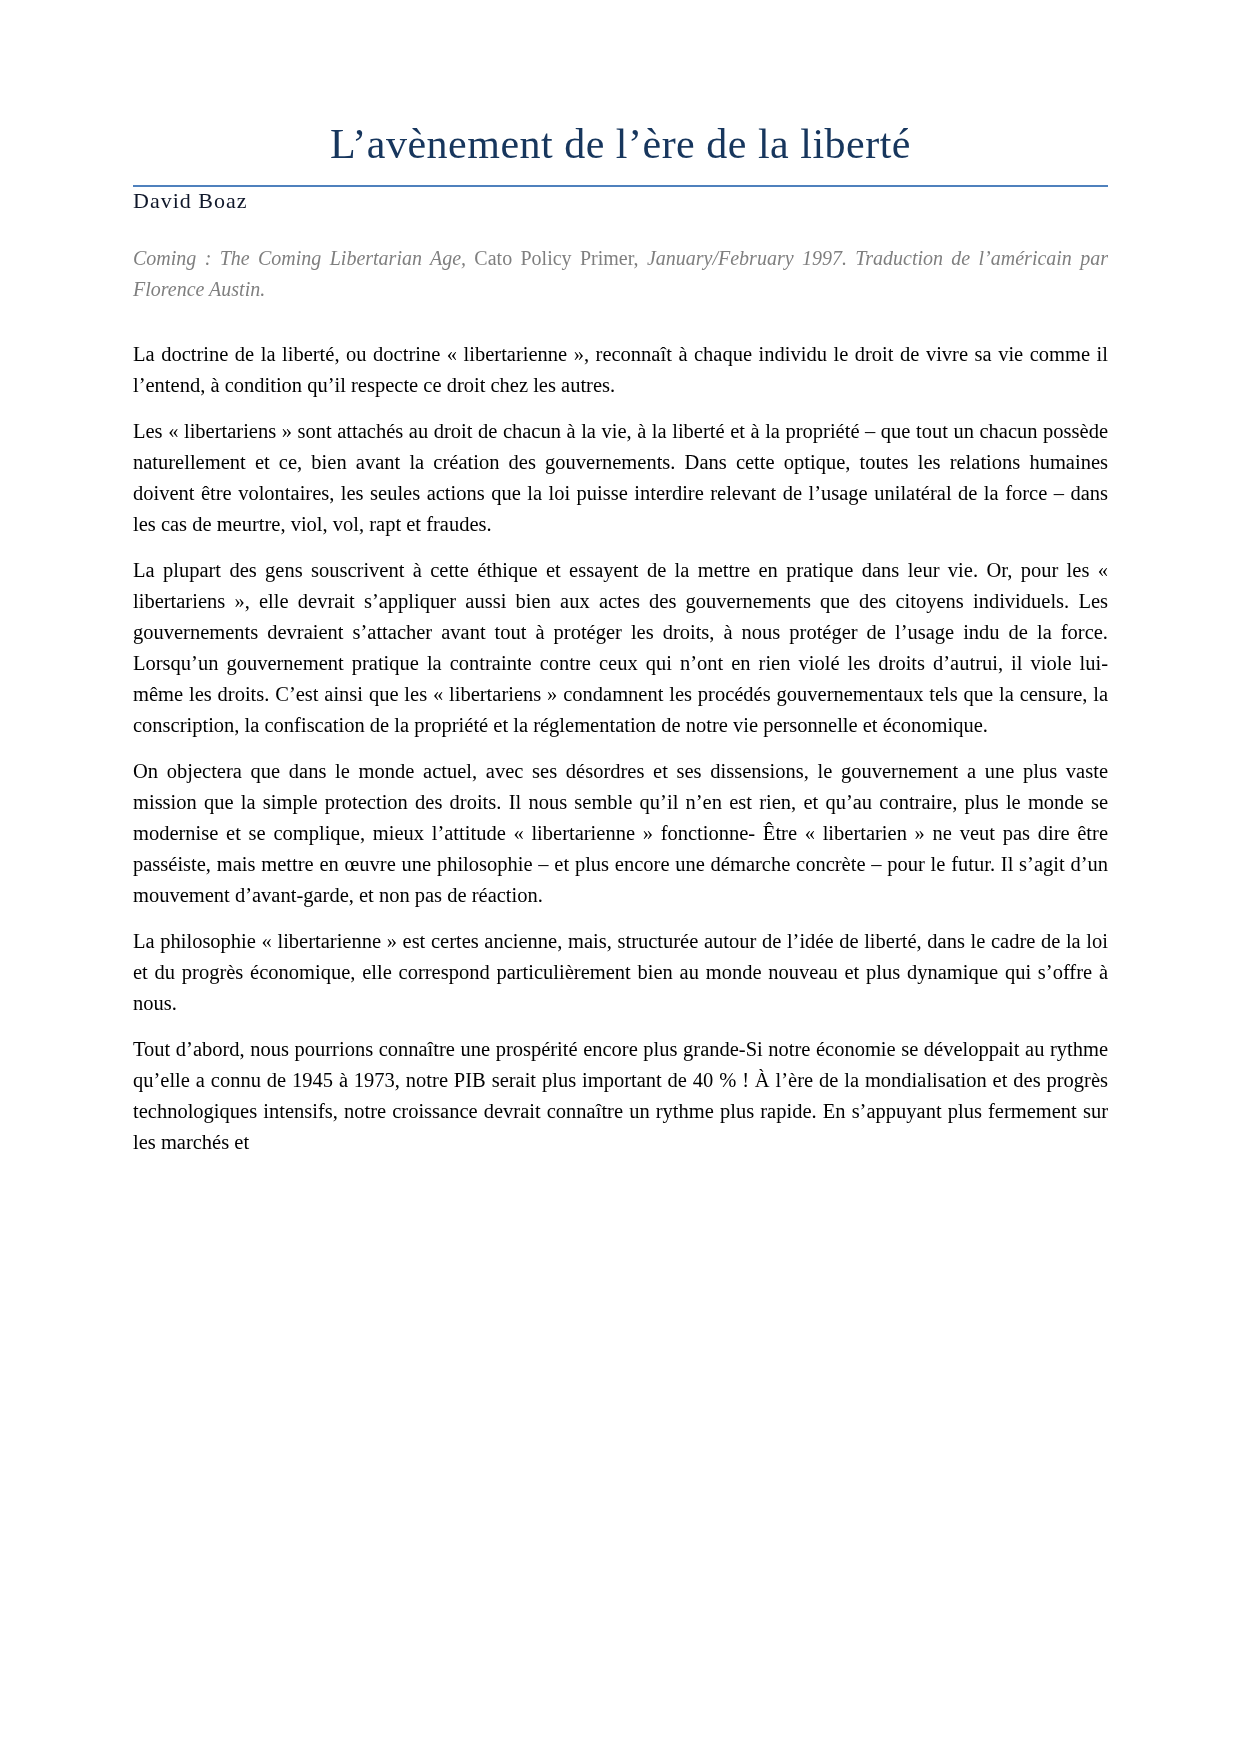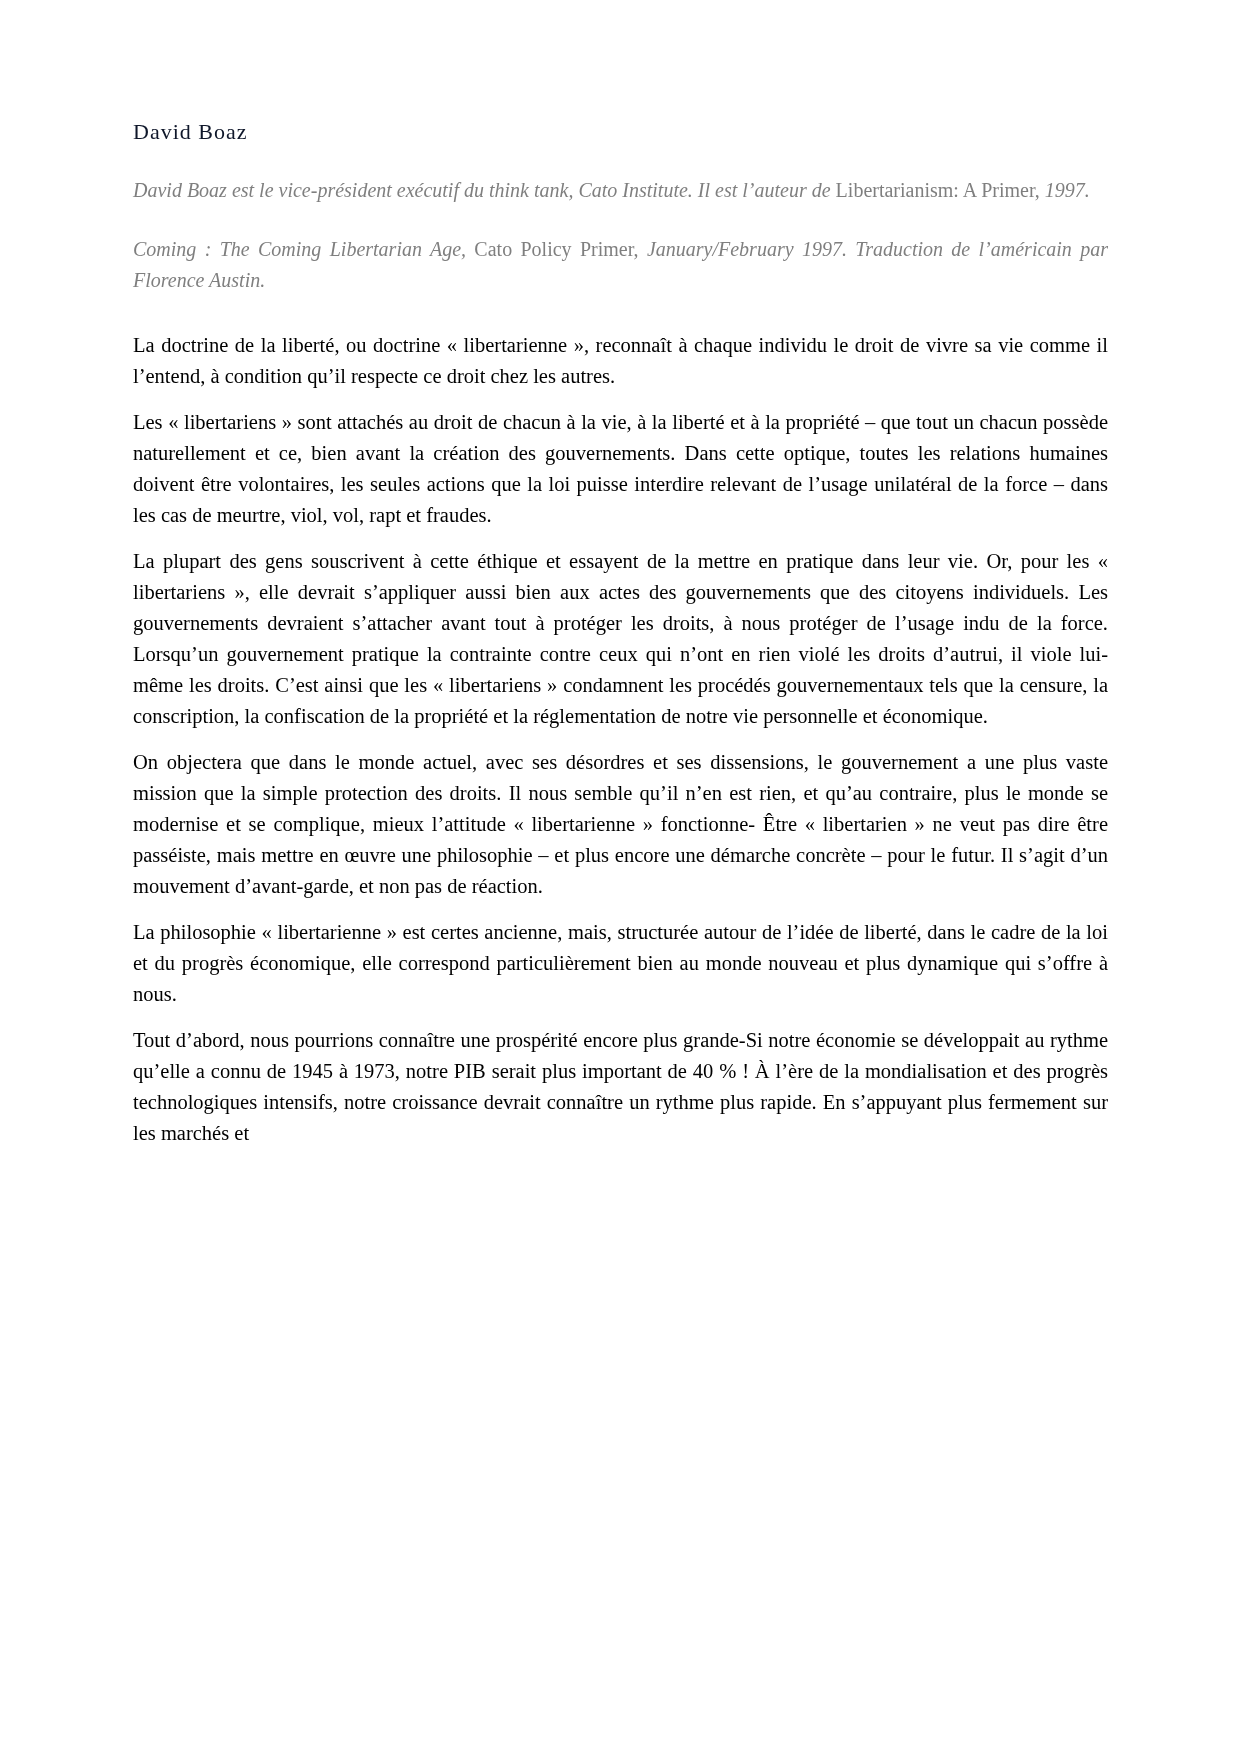--- a/index.html
+++ b/index.html
@@ -53,24 +53,24 @@
     line-height: 31px;
     text-align: justify;
     margin-bottom: 15px;
   }
 </style>
 </head>
 <body>
 
 <div class="page">
 
+  <h1 class="doc-title">L’avènement de l’ère de la liberté</h1>
 
   <div class="author">David Boaz</div>
 
-  <p class="credit"><span>David Boaz est le vice-président exécutif du think tank, Cato Institute. Il est l’auteur de </span><span class="rm">Libertarianism: A Primer, </span><span>1997.</span></p>
 
   <p class="credit"><span>Coming : The Coming Libertarian Age, </span><span class="rm">Cato Policy Primer, </span><span>January/February 1997. Traduction de l’américain par Florence Austin.</span></p>
 
   <div class="body-text">
     <p>La doctrine de la liberté, ou doctrine « libertarienne », reconnaît à chaque individu le droit de vivre sa vie comme il l’entend, à condition qu’il respecte ce droit chez les autres.</p>
     <p>Les « libertariens » sont attachés au droit de chacun à la vie, à la liberté et à la propriété – que tout un chacun possède naturellement et ce, bien avant la création des gouvernements. Dans cette optique, toutes les relations humaines doivent être volontaires, les seules actions que la loi puisse interdire relevant de l’usage unilatéral de la force – dans les cas de meurtre, viol, vol, rapt et fraudes.</p>
     <p>La plupart des gens souscrivent à cette éthique et essayent de la mettre en pratique dans leur vie. Or, pour les « libertariens », elle devrait s’appliquer aussi bien aux actes des gouvernements que des citoyens individuels. Les gouvernements devraient s’attacher avant tout à protéger les droits, à nous protéger de l’usage indu de la force. Lorsqu’un gouvernement pratique la contrainte contre ceux qui n’ont en rien violé les droits d’autrui, il viole lui-même les droits. C’est ainsi que les « libertariens » condamnent les procédés gouvernementaux tels que la censure, la conscription, la confiscation de la propriété et la réglementation de notre vie personnelle et économique.</p>
     <p>On objectera que dans le monde actuel, avec ses désordres et ses dissensions, le gouvernement a une plus vaste mission que la simple protection des droits. Il nous semble qu’il n’en est rien, et qu’au contraire, plus le monde se modernise et se complique, mieux l’attitude « libertarienne » fonctionne- Être « libertarien » ne veut pas dire être passéiste, mais mettre en œuvre une philosophie – et plus encore une démarche concrète – pour le futur. Il s’agit d’un mouvement d’avant-garde, et non pas de réaction.</p>
     <p>La philosophie « libertarienne » est certes ancienne, mais, structurée autour de l’idée de liberté, dans le cadre de la loi et du progrès économique, elle correspond particulièrement bien au monde nouveau et plus dynamique qui s’offre à nous.</p>
     <p>Tout d’abord, nous pourrions connaître une prospérité encore plus grande-Si notre économie se développait au rythme qu’elle a connu de 1945 à 1973, notre PIB serait plus important de 40 % ! À l’ère de la mondialisation et des progrès technologiques intensifs, notre croissance devrait connaître un rythme plus rapide. En s’appuyant plus fermement sur les marchés et</p>

